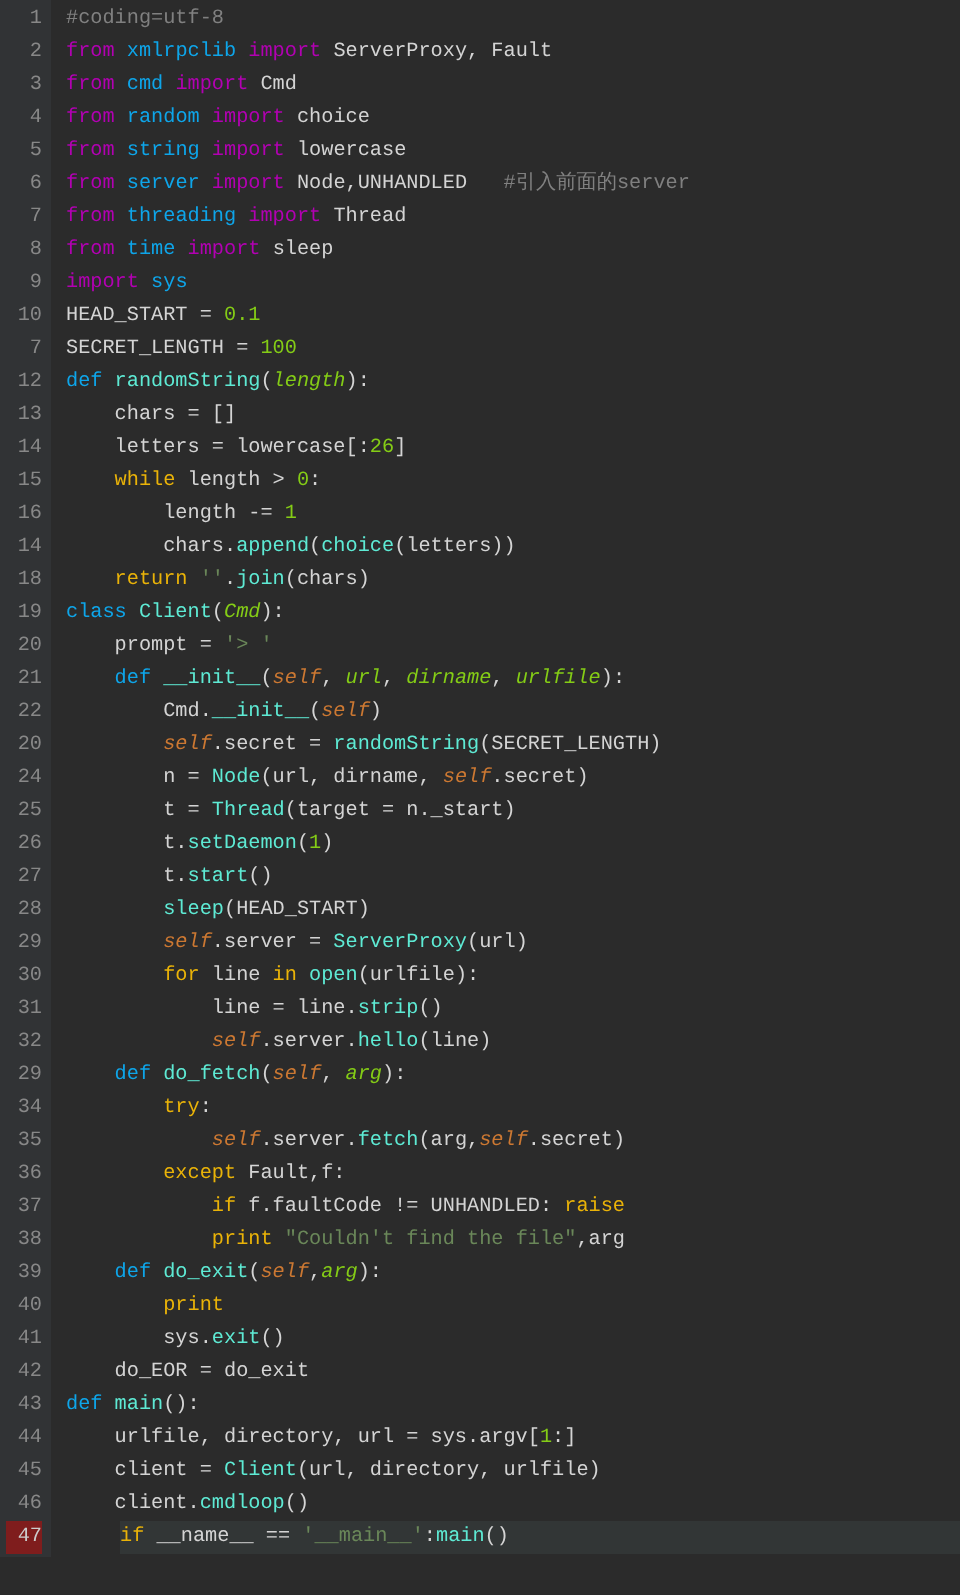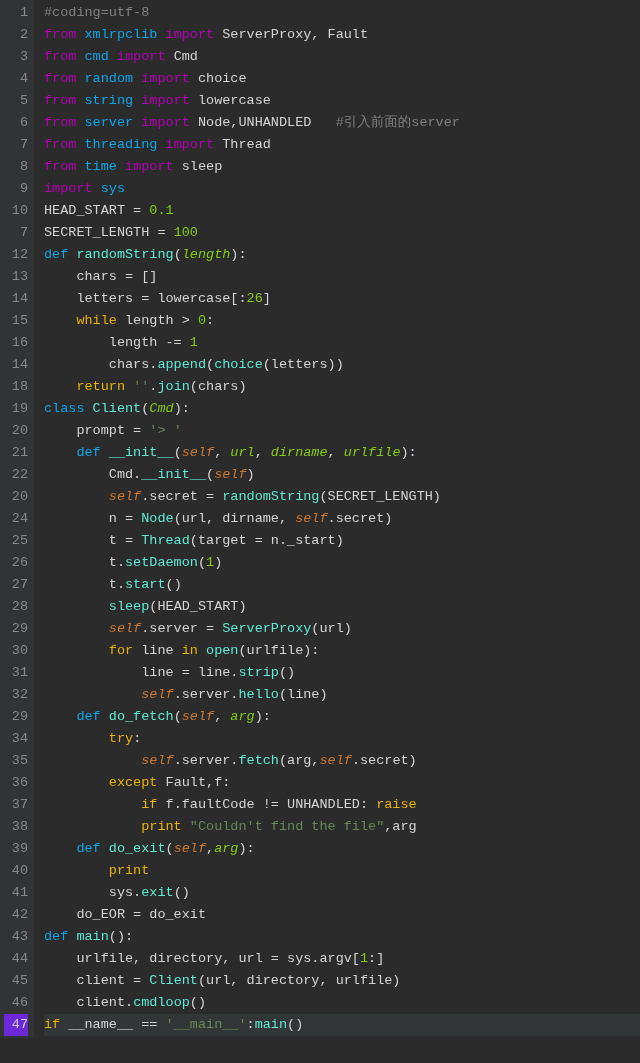--- a/index.html
+++ b/index.html
@@ -22,34 +22,35 @@
     padding: 2px 6px 2px 4px;
     user-select: none;
     width: 24px;
     flex-shrink: 0;
   }
   .gutter .ln {
     display: block;
   }
   .gutter .ln.cur {
     color: #ccc;
-    background: #6d28d9;
+    background: #7f1d1d;
   }
   .code {
     padding: 2px 0 2px 10px;
     flex: 1;
     white-space: pre;
     overflow: hidden;
   }
   .line {
     display: block;
     min-height: 22px;
   }
   .line.cur {
     background: #323636;
+    margin-left: 36px;
   }
   .kw   { color: #eab308; }       
   .imp  { color: #b200b2; }
   .str  { color: #6a8759; }       
   .num  { color: #84cc16; }
   .id   { color: #d4d4d4; }
   .self { color: #cc7832; font-style: italic; }
   .param{ color: #84cc16; font-style: italic; }
   .cmt  { color: #808080; }
   .punct { color: #d4d4d4; }

